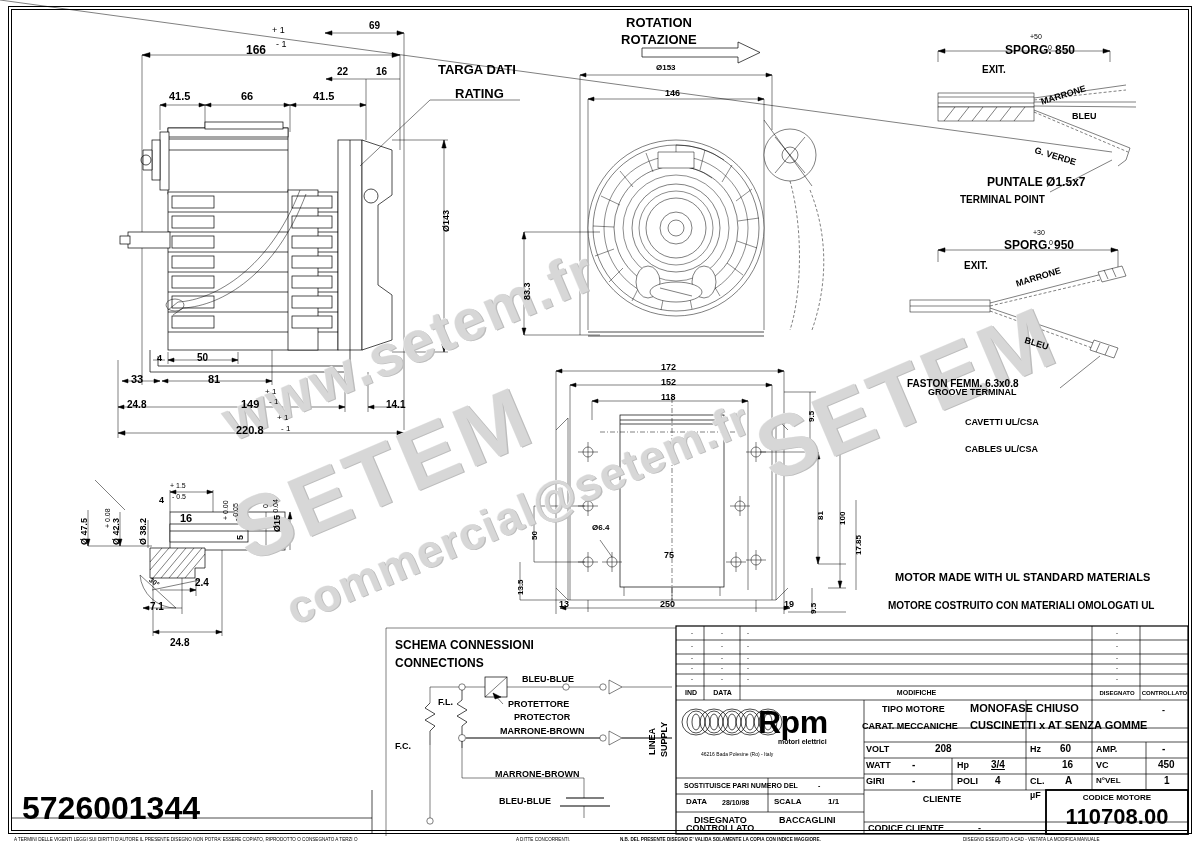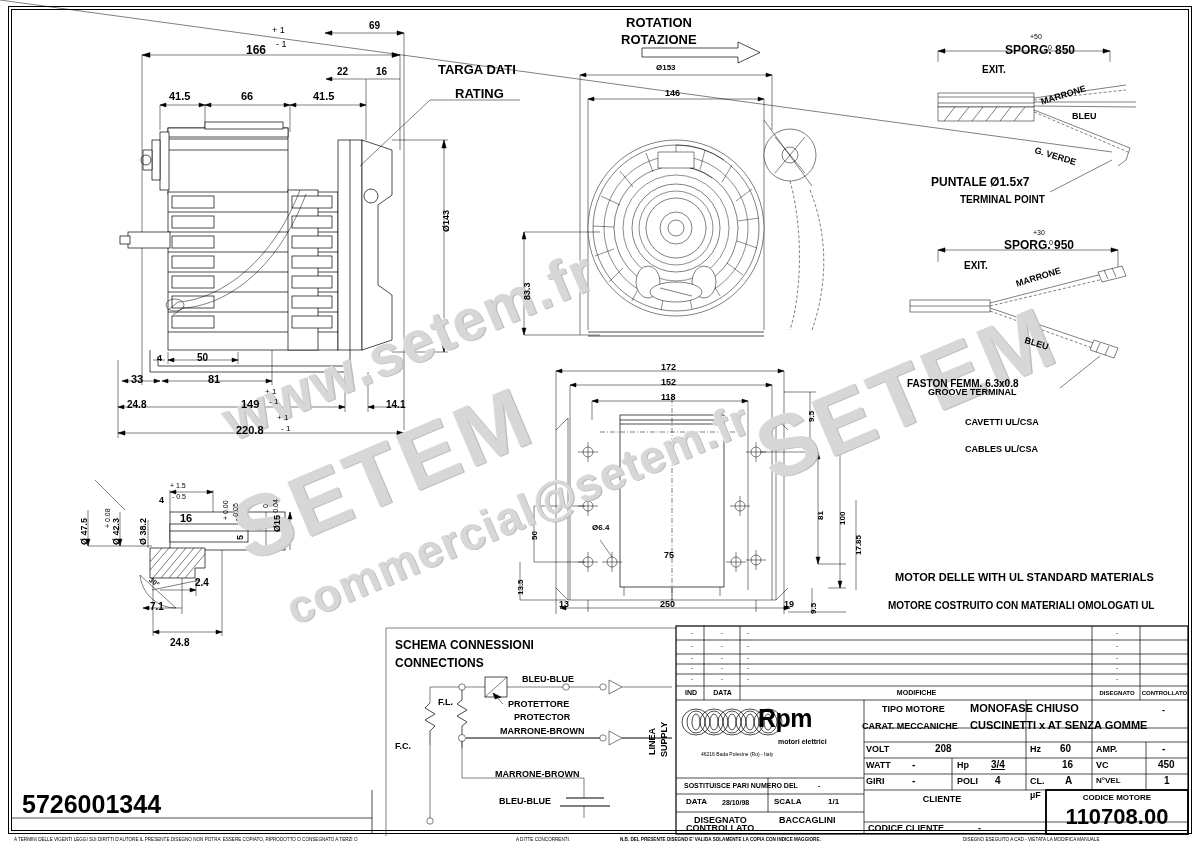--- a/index.html
+++ b/index.html
@@ -8,21 +8,21 @@
 
   
   .sheet-border{position:absolute;left:8px;top:6px;width:1184px;height:828px;border:1.6px solid #000;box-sizing:border-box;}
   .sheet-border-inner{position:absolute;left:11px;top:9px;width:1178px;height:822px;border:0.6px solid #000;box-sizing:border-box;}
 
   .lbl{position:absolute;white-space:nowrap;font-family:"Liberation Sans",sans-serif;color:#000;line-height:1;}
   .f5{font-size:5px;} .f6{font-size:6px;}
   .f7{font-size:7px;} .f8{font-size:8px;}
   .f9{font-size:9px;} .f10{font-size:10px;} .f11{font-size:11px;} .f12{font-size:12px;}
   .f13{font-size:13px;}
-  .f22{font-size:22px;} .f26{font-size:25px;}
+  .f22{font-size:22px;} .f26{font-size:32px;}
   .b{font-weight:bold;}
   .rot90{transform:rotate(-90deg);transform-origin:left top;}
 
   svg{position:absolute;left:0;top:0;overflow:visible;}
   .ln{stroke:#000;fill:none;}
   .t1{stroke-width:0.7;} .t05{stroke-width:0.5;} .t12{stroke-width:1.1;}
   .dash{stroke-dasharray:5 2 1 2;}
   .dash2{stroke-dasharray:3 2;}
   .fillw{fill:#fff;}
 
@@ -644,35 +644,35 @@
   <div class="lbl f8 b rot90" style="left:855px;top:555px;">17.85</div>
   <div class="lbl f8 b rot90" style="left:810px;top:614px;">9.5</div>
 
   <div class="lbl f7" style="left:1030px;top:33px;">+50</div>
   <div class="lbl f7" style="left:1048px;top:44px;">0</div>
   <div class="lbl f12 b" style="left:1005px;top:44px;">SPORG. 850</div>
   <div class="lbl f10 b" style="left:982px;top:65px;">EXIT.</div>
   <div class="lbl f9 b" style="left:1040px;top:98px;transform:rotate(-17deg);transform-origin:left top;">MARRONE</div>
   <div class="lbl f9 b" style="left:1072px;top:112px;">BLEU</div>
   <div class="lbl f9 b" style="left:1036px;top:146px;transform:rotate(17deg);transform-origin:left top;">G. VERDE</div>
-  <div class="lbl f12 b" style="left:912px;top:176px;padding-left:19px;">PUNTALE Ø1.5x7</div>
+  <div class="lbl f12 b" style="left:968px;top:176px;padding-left:19px;">PUNTALE Ø1.5x7</div>
   <div class="lbl f10 b" style="left:960px;top:195px;">TERMINAL POINT</div>
 
   <div class="lbl f7" style="left:1033px;top:229px;">+30</div>
   <div class="lbl f7" style="left:1049px;top:239px;">0</div>
   <div class="lbl f12 b" style="left:1004px;top:239px;">SPORG. 950</div>
   <div class="lbl f10 b" style="left:964px;top:261px;">EXIT.</div>
   <div class="lbl f9 b" style="left:1015px;top:280px;transform:rotate(-17deg);transform-origin:left top;">MARRONE</div>
   <div class="lbl f9 b" style="left:1026px;top:336px;transform:rotate(17deg);transform-origin:left top;">BLEU</div>
   <div class="lbl f10 b" style="left:907px;top:369px;margin-top:10px;">FASTON FEMM. 6.3x0.8</div>
   <div class="lbl f9 b" style="left:928px;top:388px;">GROOVE TERMINAL</div>
   <div class="lbl f9 b" style="left:965px;top:418px;">CAVETTI UL/CSA</div>
   <div class="lbl f9 b" style="left:965px;top:445px;">CABLES UL/CSA</div>
 
-  <div class="lbl f11 b" style="left:895px;top:572px;">MOTOR DELLE WITH UL STANDARD MATERIALS</div>
+  <div class="lbl f11 b" style="left:895px;top:572px;">MOTOR MADE WITH UL STANDARD MATERIALS</div>
   <div class="lbl f10 b" style="left:888px;top:601px;">MOTORE COSTRUITO CON MATERIALI OMOLOGATI UL</div>
 
   <div class="lbl f12 b" style="left:395px;top:639px;">SCHEMA CONNESSIONI</div>
   <div class="lbl f12 b" style="left:395px;top:657px;">CONNECTIONS</div>
   <div class="lbl f9 b" style="left:438px;top:698px;">F.L.</div>
   <div class="lbl f9 b" style="left:395px;top:742px;">F.C.</div>
   <div class="lbl f9 b" style="left:508px;top:700px;">PROTETTORE</div>
   <div class="lbl f9 b" style="left:514px;top:713px;">PROTECTOR</div>
   <div class="lbl f9 b" style="left:522px;top:675px;">BLEU-BLUE</div>
   <div class="lbl f9 b" style="left:500px;top:727px;">MARRONE-BROWN</div>

